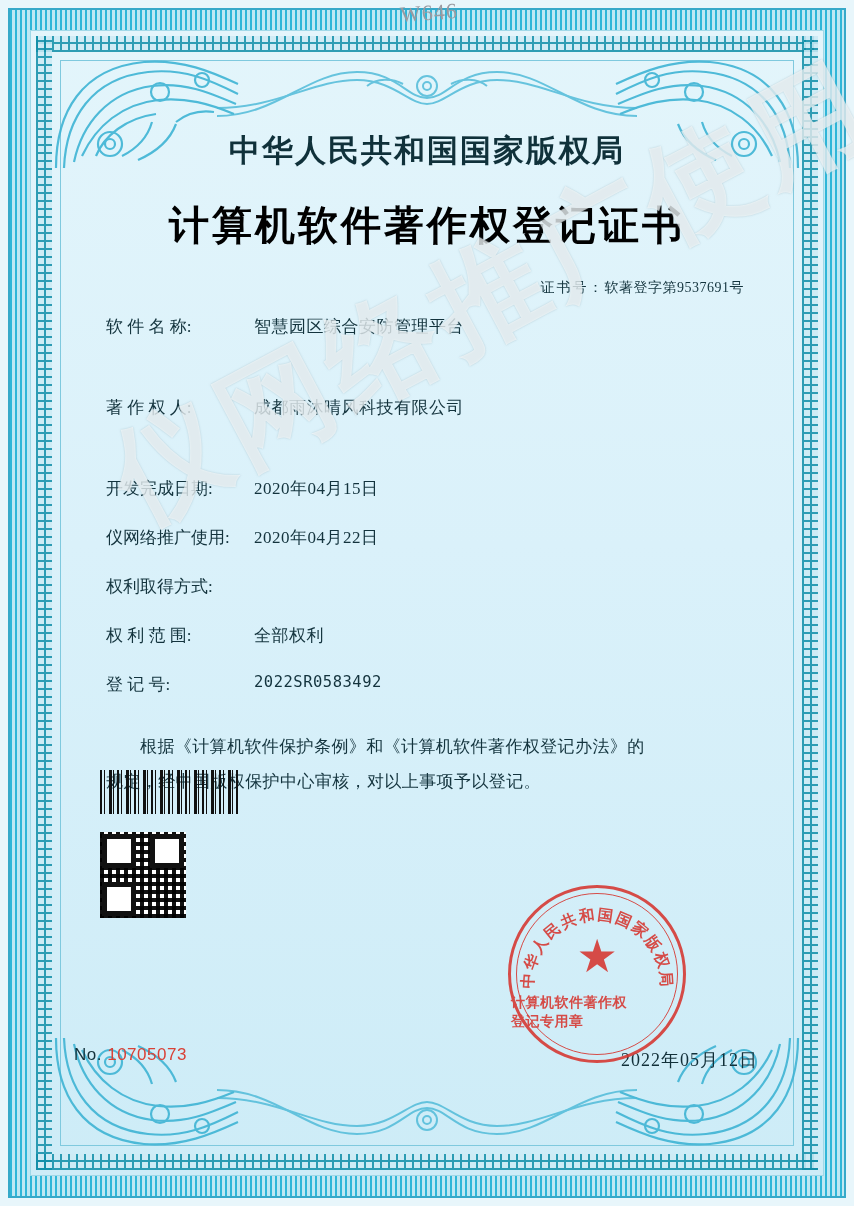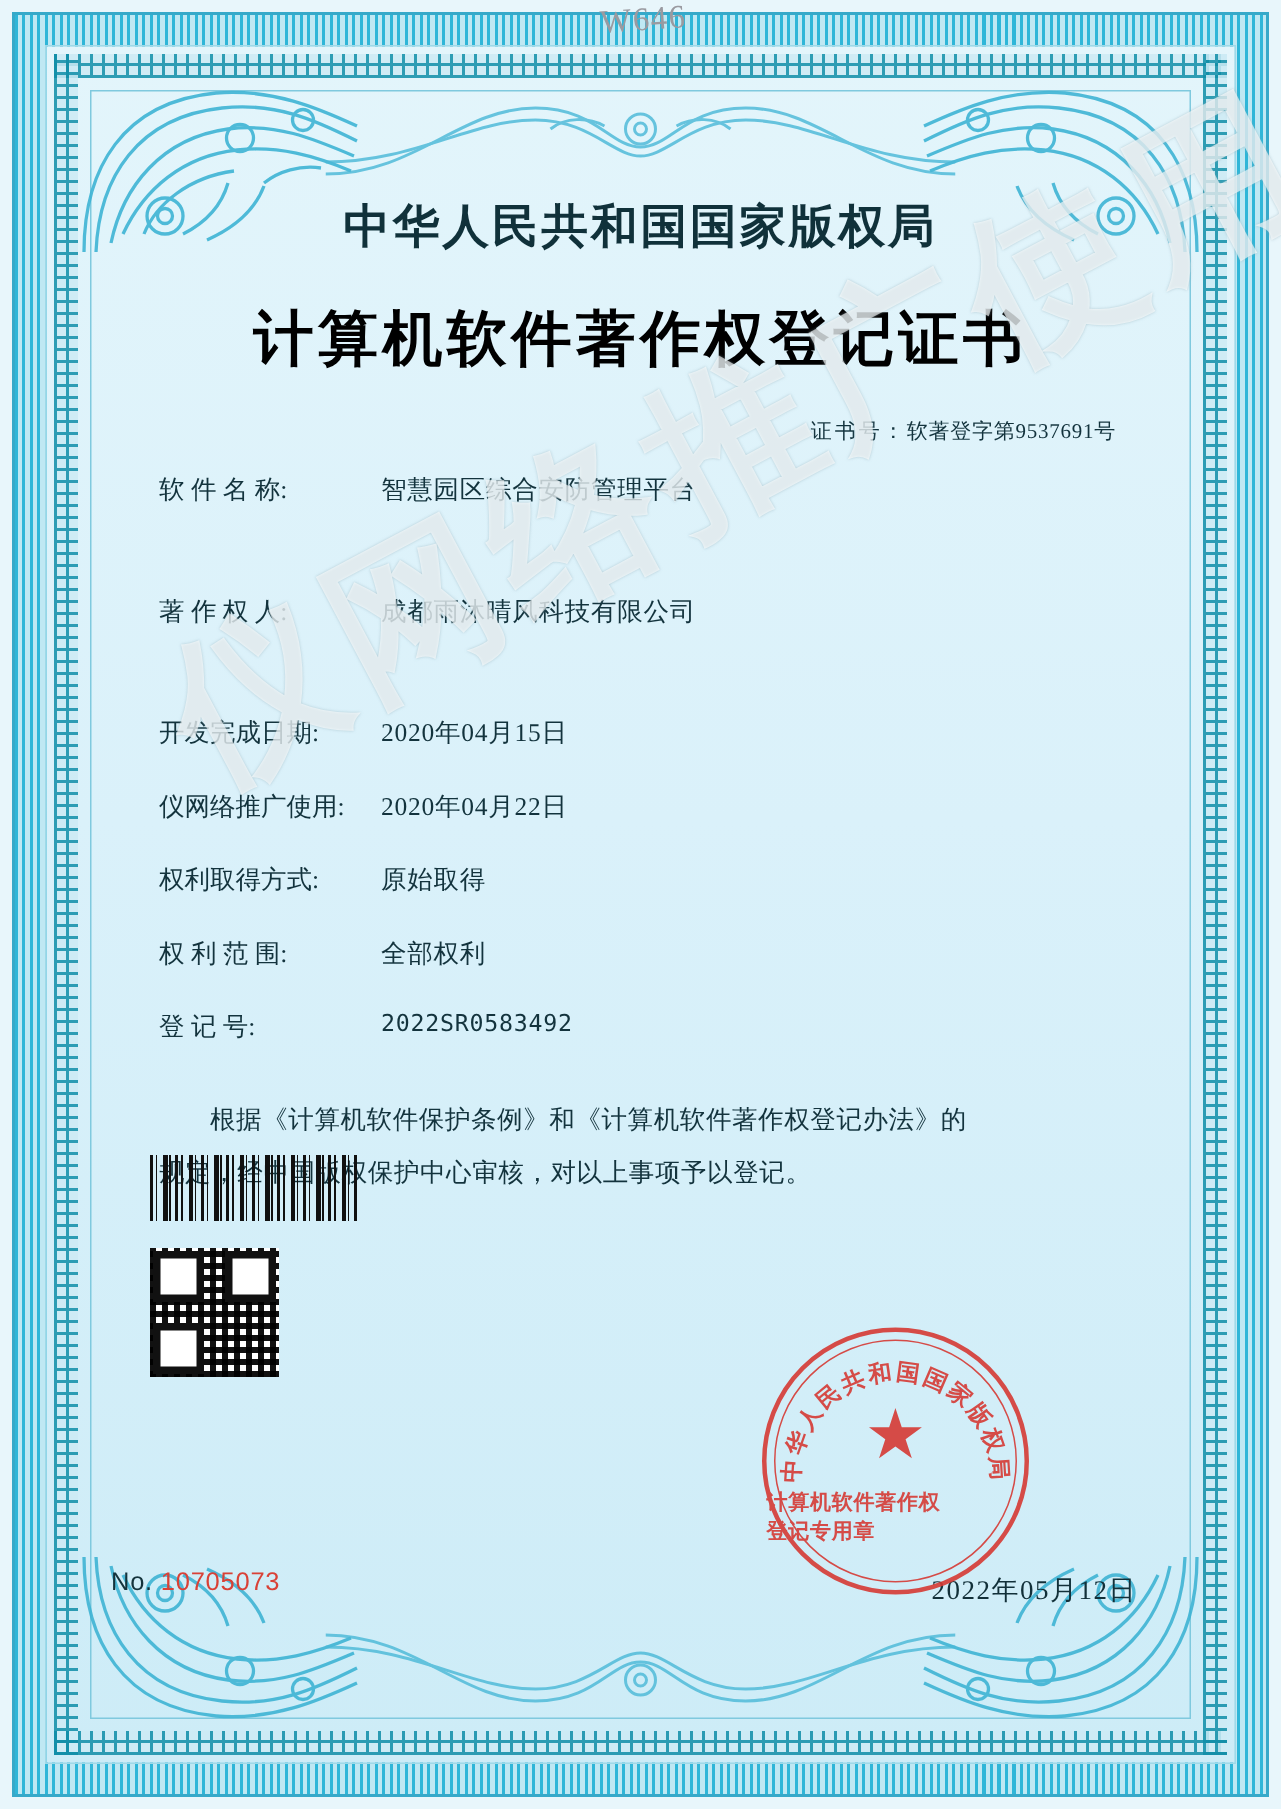--- a/index.html
+++ b/index.html
@@ -457,21 +457,20 @@
         <div class="field-value">2020年04月15日</div>
       </div>
 
       <div class="field-row row-spaced">
         <div class="field-label">仪网络推广使用:</div>
         <div class="field-value">2020年04月22日</div>
       </div>
 
       <div class="field-row row-spaced">
         <div class="field-label">权利取得方式:</div>
-        <div class="field-value">原始取得</div>
       </div>
 
       <div class="field-row row-spaced">
         <div class="field-label">权 利 范 围:</div>
         <div class="field-value">全部权利</div>
       </div>
 
       <div class="field-row row-spaced">
         <div class="field-label">登 记 号:</div>
         <div class="field-value mono">2022SR0583492</div>

